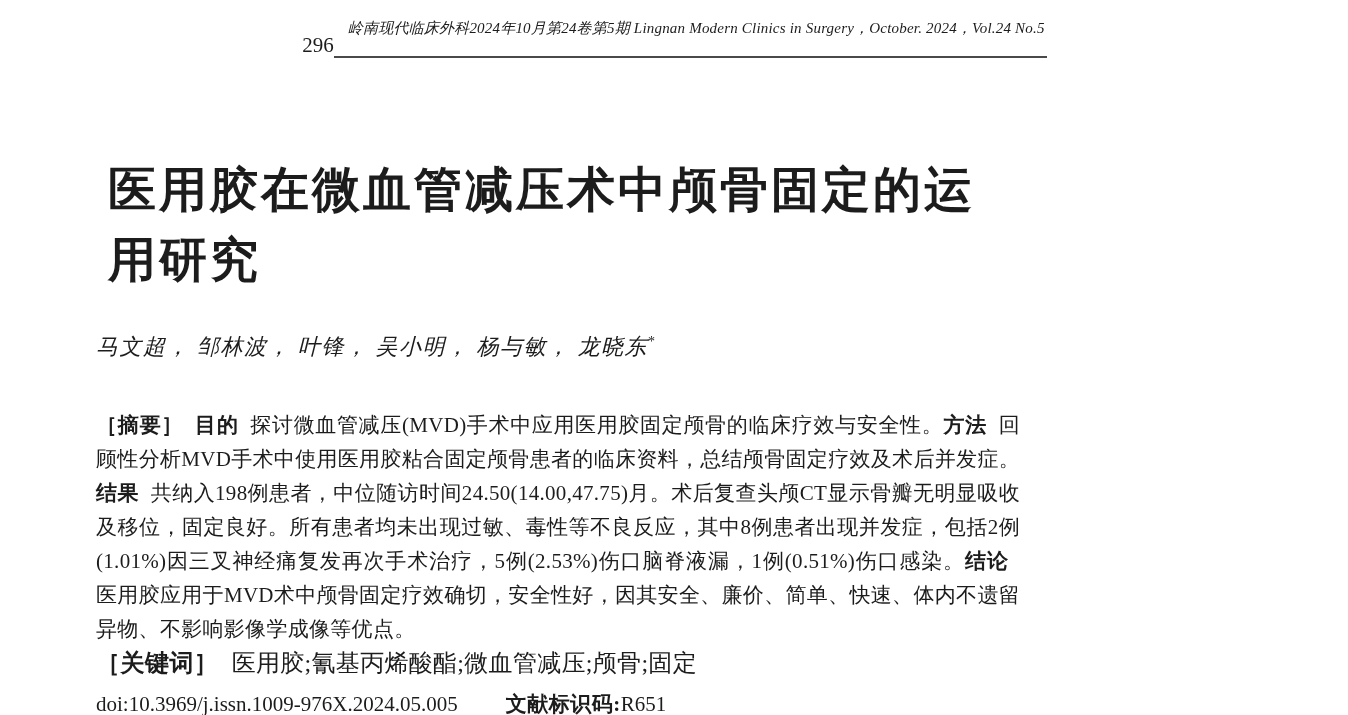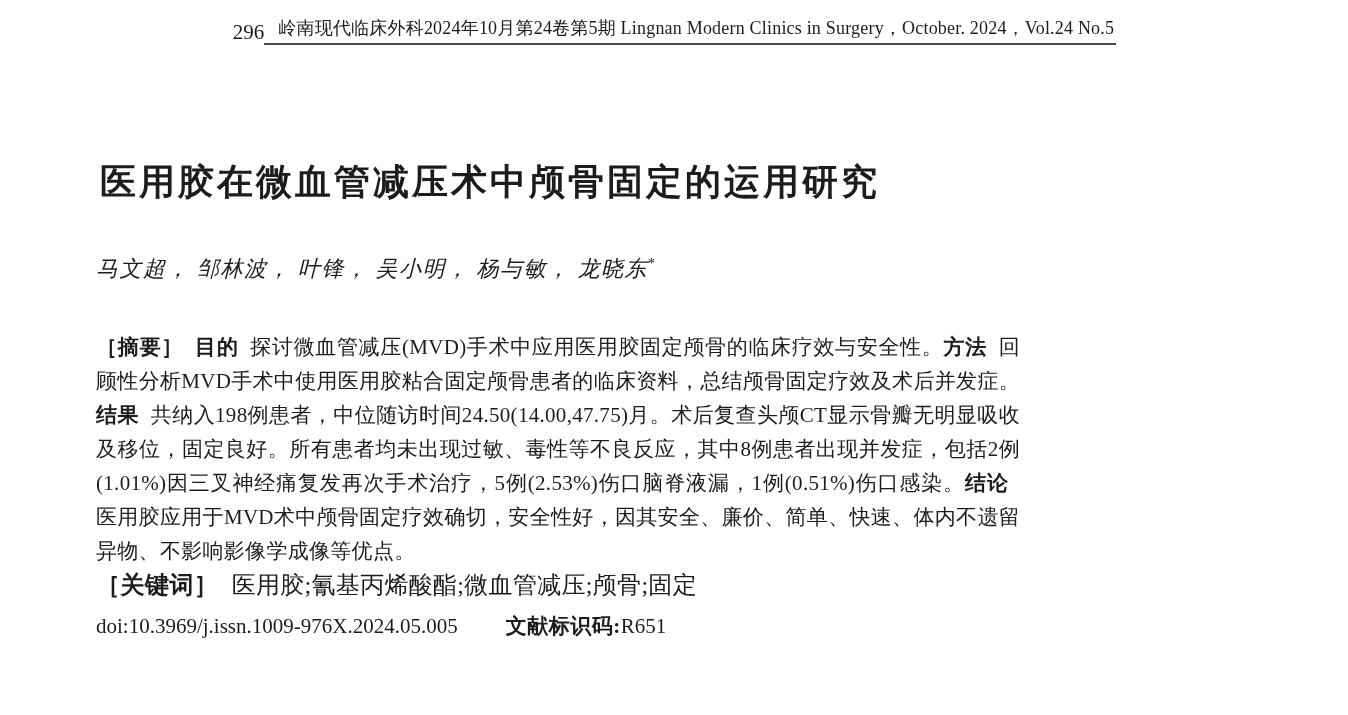--- a/index.html
+++ b/index.html
@@ -20,37 +20,38 @@
     right: 95px;
     display: flex;
     justify-content: center;
     align-items: flex-end;
   }
   .page-num {
     font-size: 21px;
     line-height: 26px;
   }
   .journal-line {
-    font-size: 18px;
+    font-size: 15px;
     line-height: 24px;
     letter-spacing: 0.2px;
-    padding: 0 2px 3px 14px;
+    padding: 0 2px 16px 14px;
     border-bottom: 2px solid #4a4a4a;
     white-space: nowrap;
+    font-style: italic;
   }
   
   .content {
     position: absolute;
     left: 96px;
     top: 143px;
     width: 924px;
   }
   .title {
-    margin: 4px;
-    font-size: 36px;
+    margin: 12px;
+    font-size: 48px;
     line-height: 70px;
     font-weight: 600;
     letter-spacing: 3px;
     font-family: "Liberation Serif", "DejaVu Serif", serif;
   }
   .authors {
     margin: 32px 0 17px 0;
     font-size: 22px;
     line-height: 30px;
     font-style: italic;

